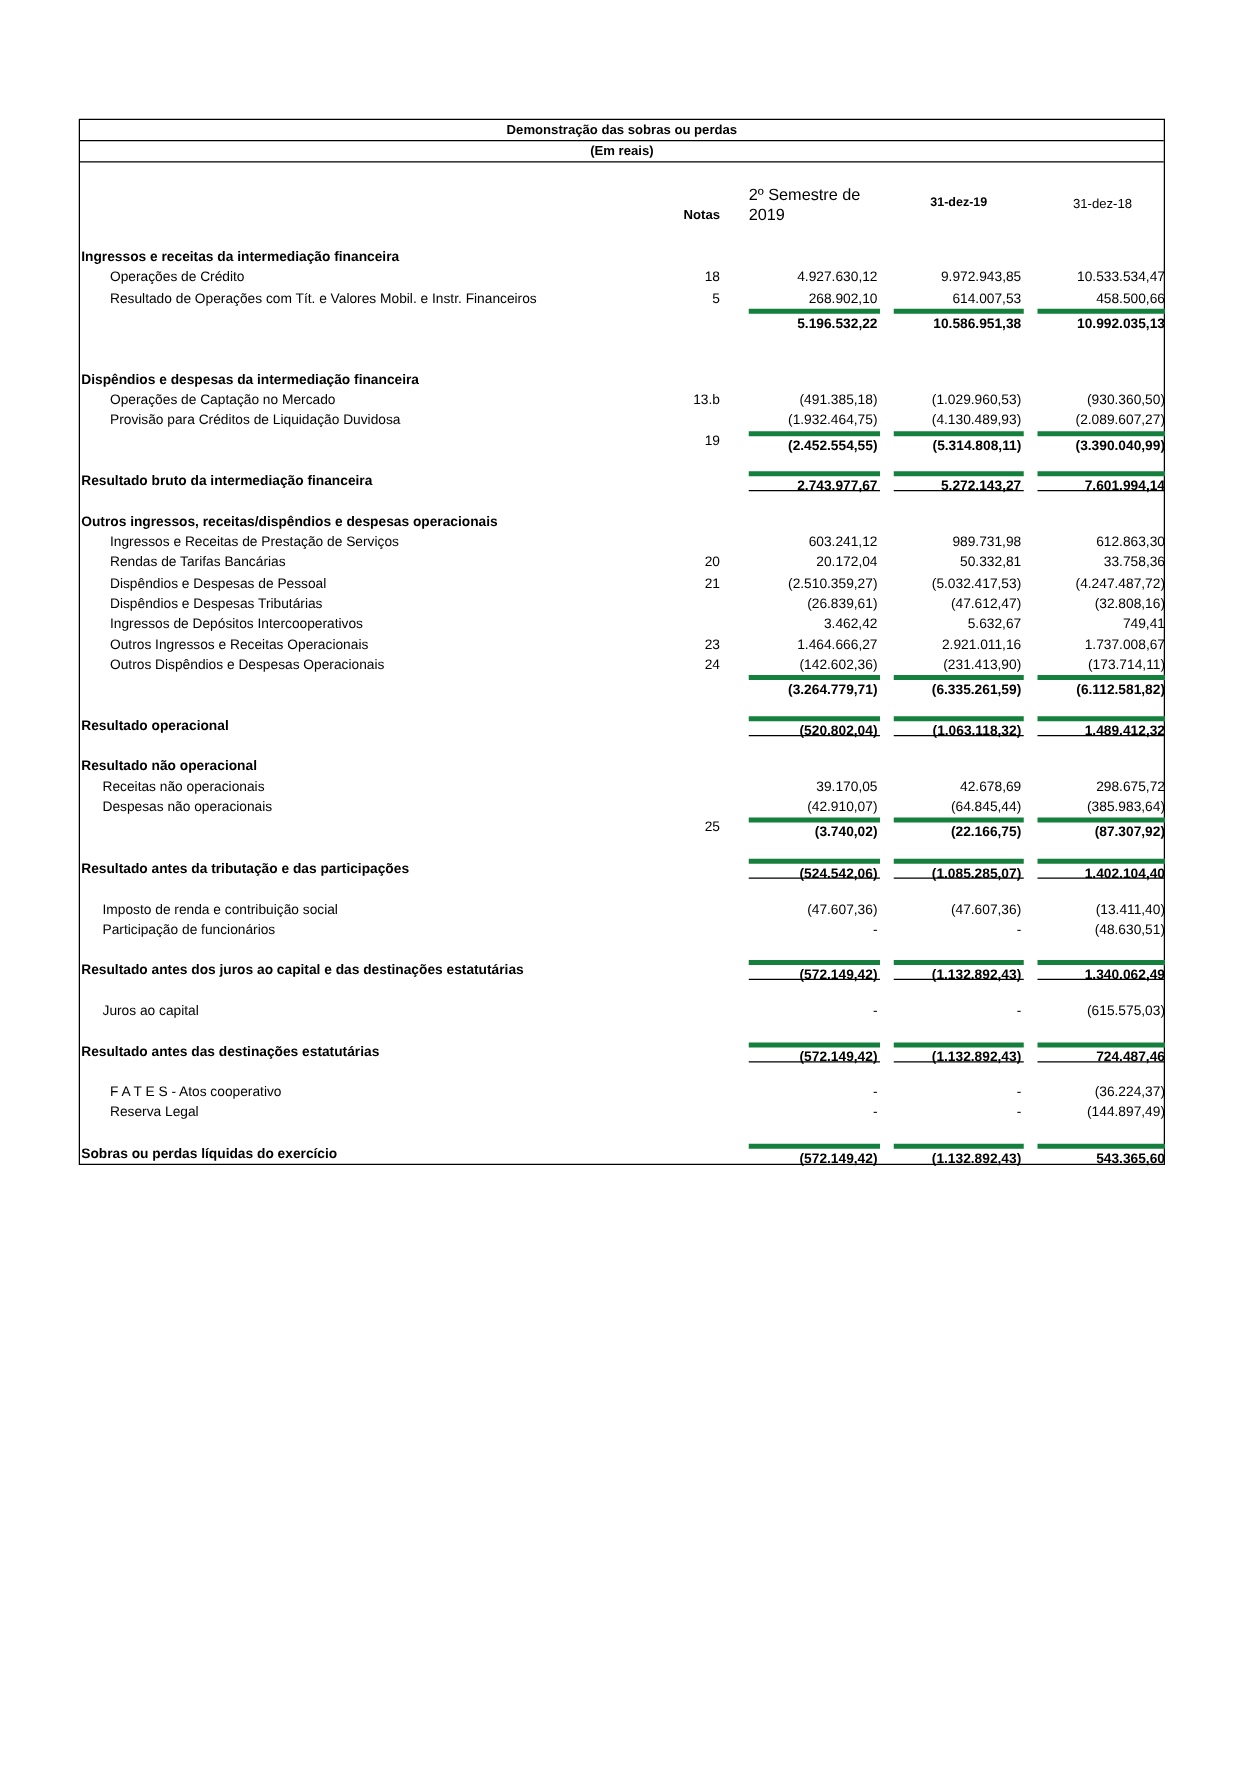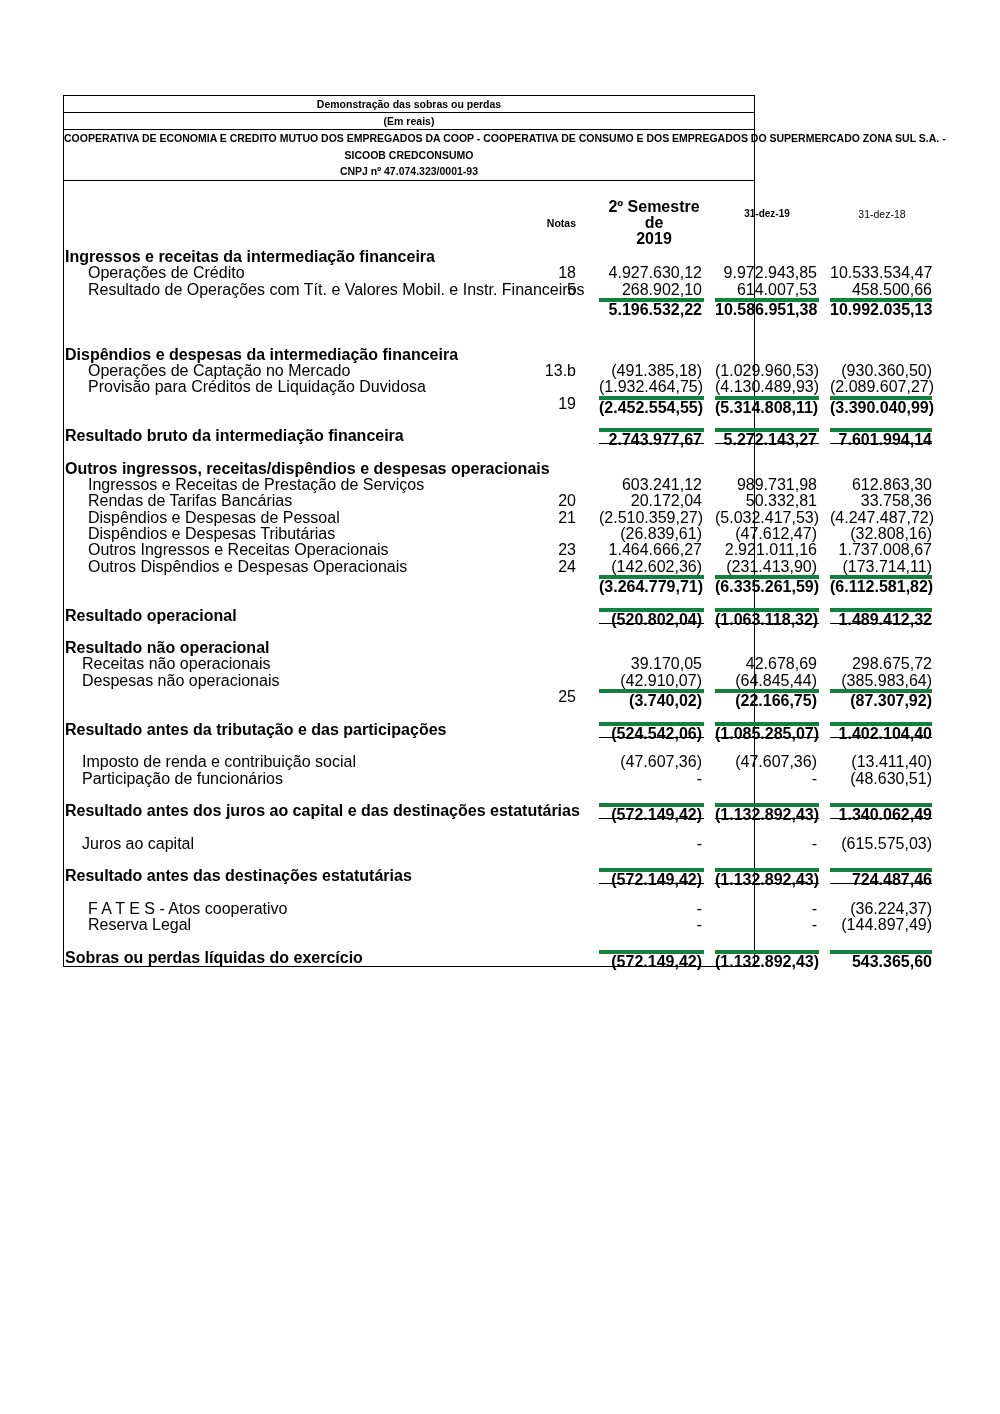--- a/index.html
+++ b/index.html
@@ -1,51 +1,46 @@
 <!DOCTYPE html>
 <html><head>
 <meta charset="utf-8">
 <style>
   html, body { margin: 0; padding: 0; background: #ffffff; }
   body { width: 1000px; height: 1414px; position: relative; font-family: "Liberation Sans", sans-serif; color: #000; }
-  .page { position: absolute; left: 63px; top: 95px; width: 692px; border: 1px solid #000; box-sizing: border-box; }
+  .page { position: absolute; left: 63px; top: 95px; width: 869px; border: 1px solid #000; box-sizing: border-box; }
   .hrow { text-align: center; font-weight: bold; font-size: 10.5px; line-height: 16px; border-bottom: 1px solid #000; height: 16px; white-space: nowrap; }
   .hblock { border-bottom: 1px solid #000; text-align: center; font-weight: bold; font-size: 10.5px; line-height: 16.5px; padding-top: 0px; height: 50px; }
   .hblock div { white-space: nowrap; }
   .colhead { position: relative; height: 68px; }
   .colhead .notas { position: absolute; left: 478px; top: 36px; width: 34px; text-align: right; font-weight: bold; font-size: 10.5px; }
-  .colhead .sem { position: absolute; left: 535px; top: 18px; width: 110px; text-align: center; font-weight: bold; font-size: 16px; line-height: 16px; }
+  .colhead .sem { position: absolute; left: 535px; top: 18px; width: 110px; font-weight: normal; font-size: 13px; line-height: 16px; }
   .colhead .c2 { position: absolute; left: 651px; top: 27px; width: 104px; text-align: center; font-weight: bold; font-size: 10px; }
   .colhead .c3 { position: absolute; left: 766px; top: 27px; width: 104px; text-align: center; font-weight: normal; font-size: 10.5px; }
-  .row { position: relative; height: 16.3px; font-size: 16px; line-height: 16px; }
+  .row { position: relative; height: 16.3px; font-size: 11px; line-height: 16px; }
   .row .lbl { position: absolute; left: 1px; top: 0; white-space: nowrap; }
   .row .lbl.b { font-weight: bold; }
   .row .lbl.i1 { left: 24px; }
   .row .lbl.i2 { left: 18px; }
   .row .nt { position: absolute; left: 478px; width: 34px; text-align: right; top: 0; }
   .row .v { position: absolute; top: 0; text-align: right; white-space: nowrap; box-sizing: border-box; height: 16px; }
   .row .v1 { left: 535px; width: 105px; padding-right: 2px; }
   .row .v2 { left: 651px; width: 104px; padding-right: 2px; }
   .row .v3 { left: 766px; width: 102px; padding-right: 0px; }
   .row.bold .v { font-weight: bold; }
   .row.tl .v { border-top: 4px solid #15803d; }
   .row.bl .v { border-bottom: 1px solid #000; }
   .spacer { height: 16.3px; }
 </style>
 </head>
 <body>
 
 <div class="page">
   <div class="hrow">Demonstração das sobras ou perdas</div>
   <div class="hrow">(Em reais)</div>
-  <div class="hblock">
-    <div>COOPERATIVA DE ECONOMIA E CREDITO MUTUO DOS EMPREGADOS DA COOP - COOPERATIVA DE CONSUMO E DOS EMPREGADOS DO SUPERMERCADO ZONA SUL S.A. -</div>
-    <div>SICOOB CREDCONSUMO</div>
-    <div>CNPJ nº  47.074.323/0001-93</div>
-  </div>
 
   <div class="colhead">
     <div class="notas">Notas</div>
     <div class="sem">
       <div>2º Semestre de</div>
       <div>2019</div>
     </div>
     <div class="c2">31-dez-19</div>
     <div class="c3">31-dez-18</div>
   </div>
@@ -134,20 +129,27 @@
       <span class="v v3">(4.247.487,72)</span>
     </div>
   <div class="row">
       <span class="lbl i1">Dispêndios e Despesas Tributárias</span>
       <span class="nt"></span>
       <span class="v v1">(26.839,61)</span>
       <span class="v v2">(47.612,47)</span>
       <span class="v v3">(32.808,16)</span>
     </div>
   <div class="row">
+      <span class="lbl i1">Ingressos de Depósitos Intercooperativos</span>
+      <span class="nt"></span>
+      <span class="v v1">3.462,42</span>
+      <span class="v v2">5.632,67</span>
+      <span class="v v3">749,41</span>
+    </div>
+  <div class="row">
       <span class="lbl i1">Outros Ingressos e Receitas Operacionais</span>
       <span class="nt">23</span>
       <span class="v v1">1.464.666,27</span>
       <span class="v v2">2.921.011,16</span>
       <span class="v v3">1.737.008,67</span>
     </div>
   <div class="row">
       <span class="lbl i1">Outros Dispêndios e Despesas Operacionais</span>
       <span class="nt">24</span>
       <span class="v v1">(142.602,36)</span>

